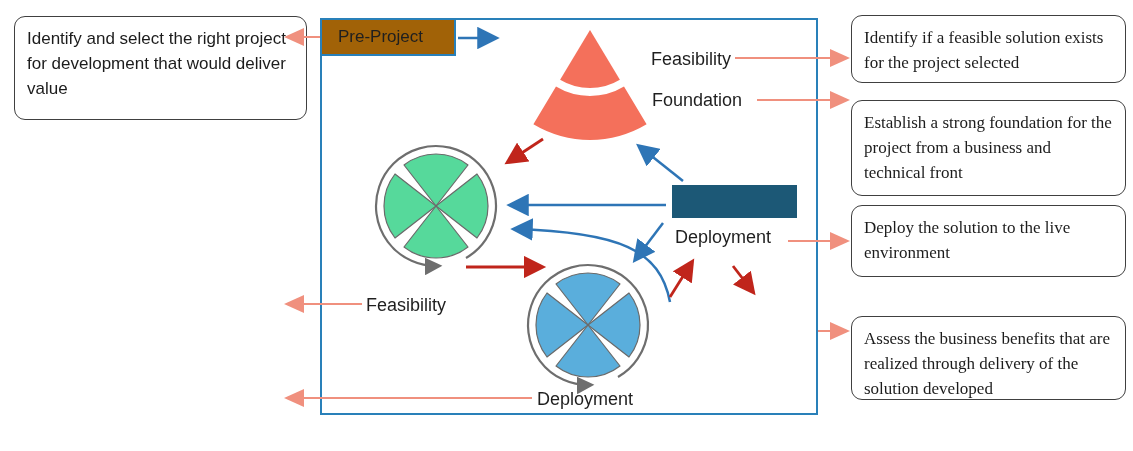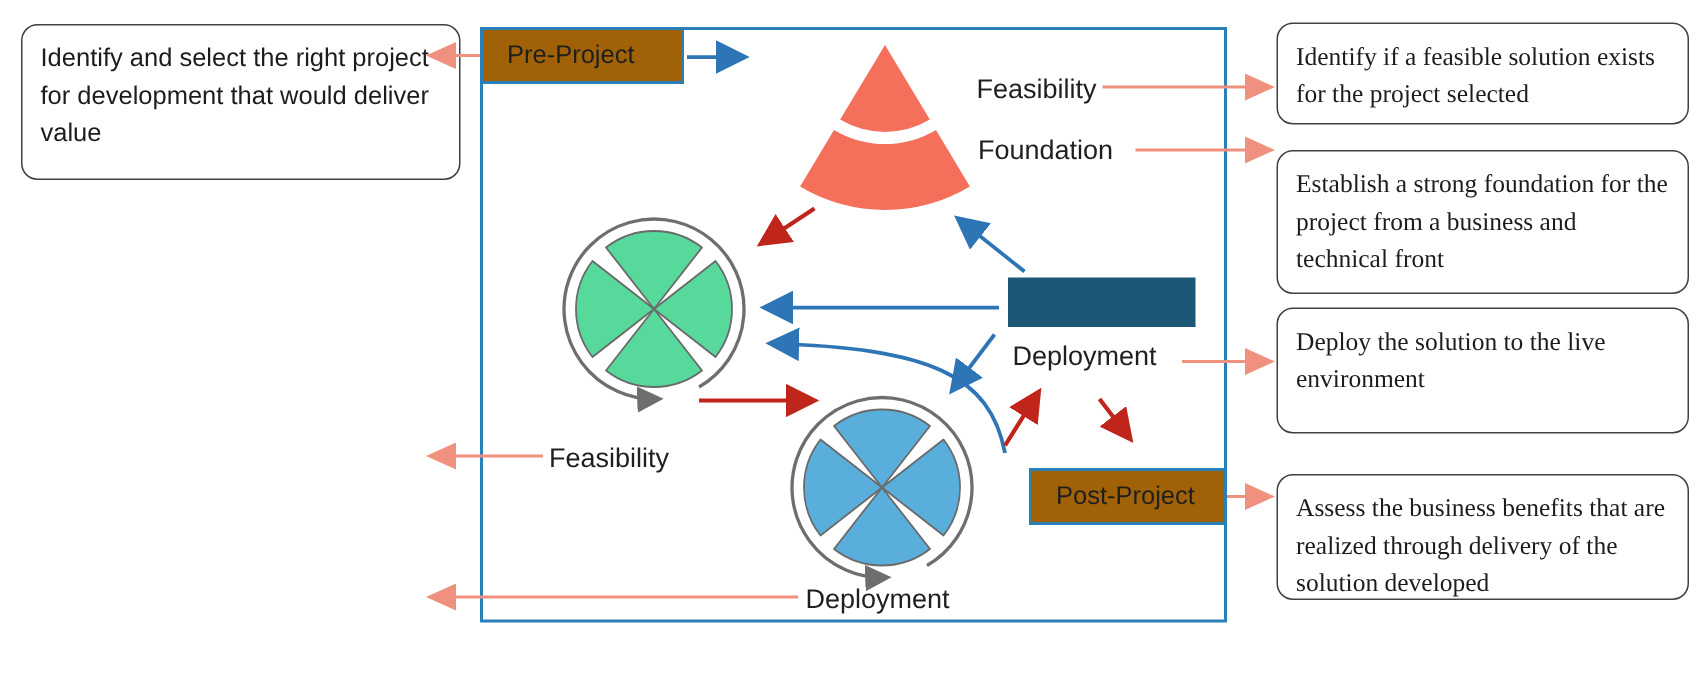--- a/index.html
+++ b/index.html
@@ -26,27 +26,26 @@
 </style>
 </head>
 <body>
 
 <div class="canvas">
 
   <div class="note left" style="top:16px;height:104px">Identify and select the right project for development that would deliver value</div>
 
   <div class="note right" style="top:15px;height:68px">Identify if a feasible solution exists for the project selected</div>
   <div class="note right" style="top:100px;height:96px">Establish a strong foundation for the project from a business and technical front</div>
-  <div class="note right" style="top:205px;height:84px">Deploy the solution to the live environment</div>
+  <div class="note right" style="top:205px;height:72px">Deploy the solution to the live environment</div>
   <div class="note right" style="top:316px;height:84px">Assess the business benefits that are realized through delivery of the solution developed</div>
 
   <div class="frame"></div>
 
   <div class="phase-box" style="left:320px;top:18px;width:136px;height:38px">Pre-Project</div>
-  <div class="phase-box" style="left:686px;top:312px;width:132px;height:38px">Post-Project</div>
 
   <div class="phase-label" style="left:651px;top:49px">Feasibility</div>
   <div class="phase-label" style="left:652px;top:90px">Foundation</div>
   <div class="phase-label" style="left:675px;top:227px">Deployment</div>
   <div class="phase-label" style="left:366px;top:295px">Feasibility</div>
   <div class="phase-label" style="left:537px;top:389px">Deployment</div>
 
   <svg class="layer" width="1133" height="451" viewBox="0 0 1133 451">
     <defs>
       <marker id="ah-connector" markerWidth="11" markerHeight="9" refX="8" refY="4.5" orient="auto">

